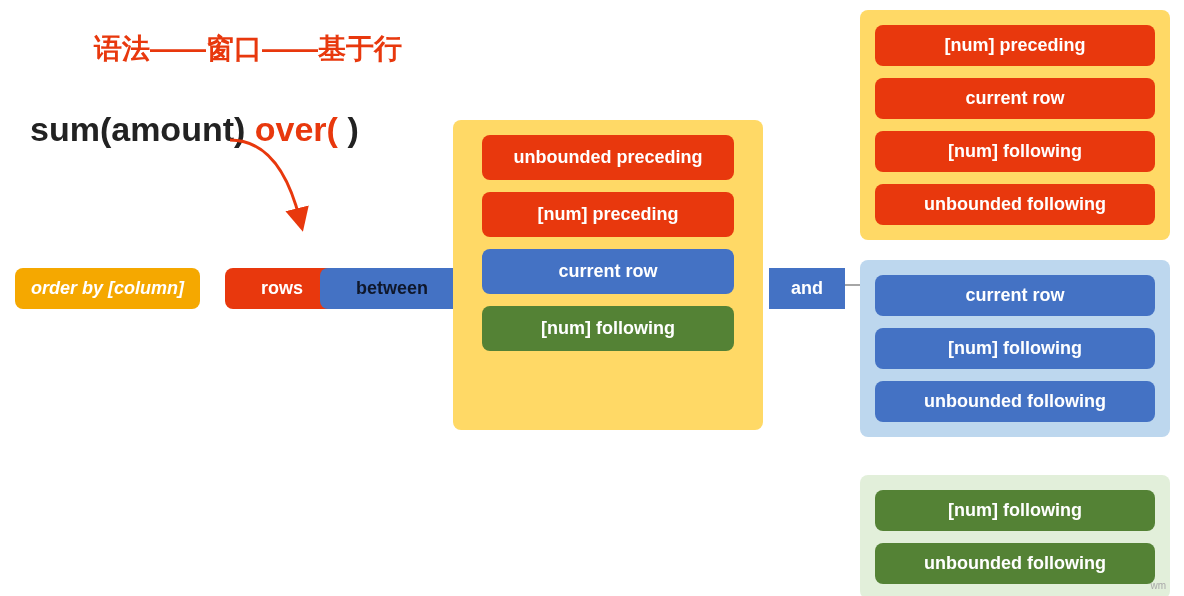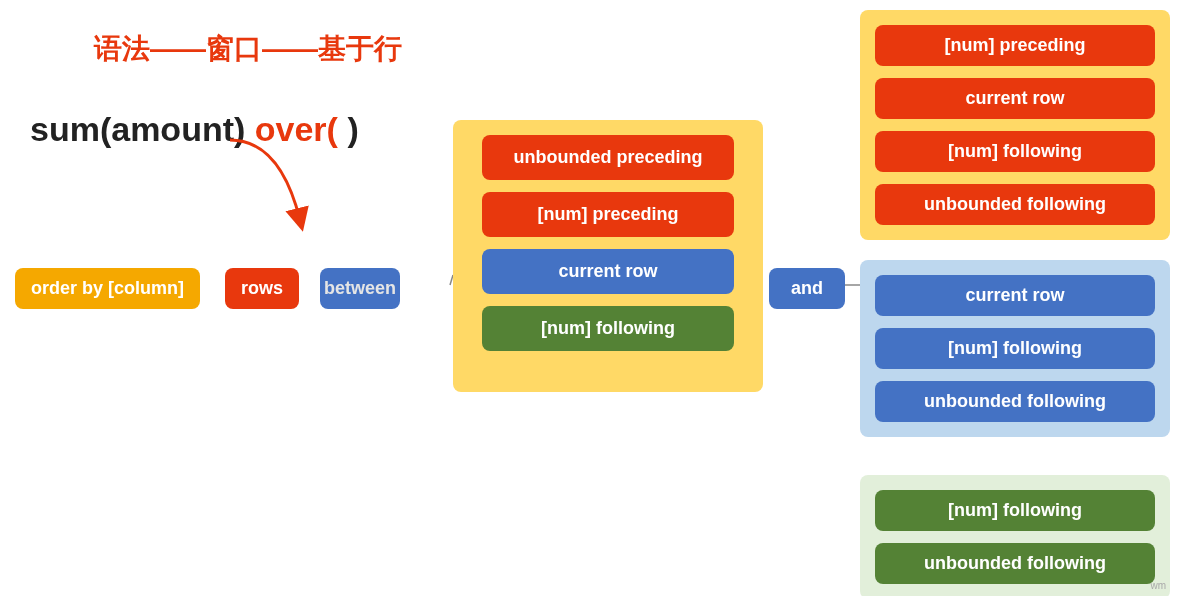--- a/index.html
+++ b/index.html
@@ -49,55 +49,56 @@
       top: 268px;
       left: 15px;
       background: #f5a800;
       color: white;
       border: none;
       border-radius: 8px;
       padding: 10px 16px;
       font-size: 18px;
       font-weight: bold;
       cursor: pointer;
+      font-style: italic;
     }
     .btn-rows {
       position: absolute;
       top: 268px;
       left: 225px;
       background: #e8380d;
       color: white;
       border: none;
       border-radius: 8px;
-      padding: 10px 16px;
+      padding: 10px 36px;
       font-size: 18px;
       font-weight: bold;
       cursor: pointer;
     }
     .btn-between {
       position: absolute;
       top: 268px;
       left: 320px;
       background: #4472c4;
-      color: #e5e5e5;
+      color: #0f172a;
       border: none;
       border-radius: 8px;
-      padding: 10px 4px;
+      padding: 10px 36px;
       font-size: 18px;
       font-weight: bold;
       cursor: pointer;
     }
 
     
     .panel-yellow {
       position: absolute;
       top: 120px;
       left: 453px;
       width: 310px;
-      height: 272px;
+      height: 310px;
       background: #ffd966;
       border-radius: 8px;
       padding: 15px;
       display: flex;
       flex-direction: column;
       align-items: center;
       gap: 12px;
     }
 
     
@@ -146,21 +147,21 @@
     }
 
     
     .btn-and {
       position: absolute;
       top: 268px;
       left: 769px;
       background: #4472c4;
       color: white;
       border: none;
-      border-radius: 8px;
+      border-radius: 0;
       padding: 10px 22px;
       font-size: 18px;
       font-weight: bold;
       cursor: pointer;
     }
 
     
     .pill-orange {
       background: #e8380d;
       color: white;

